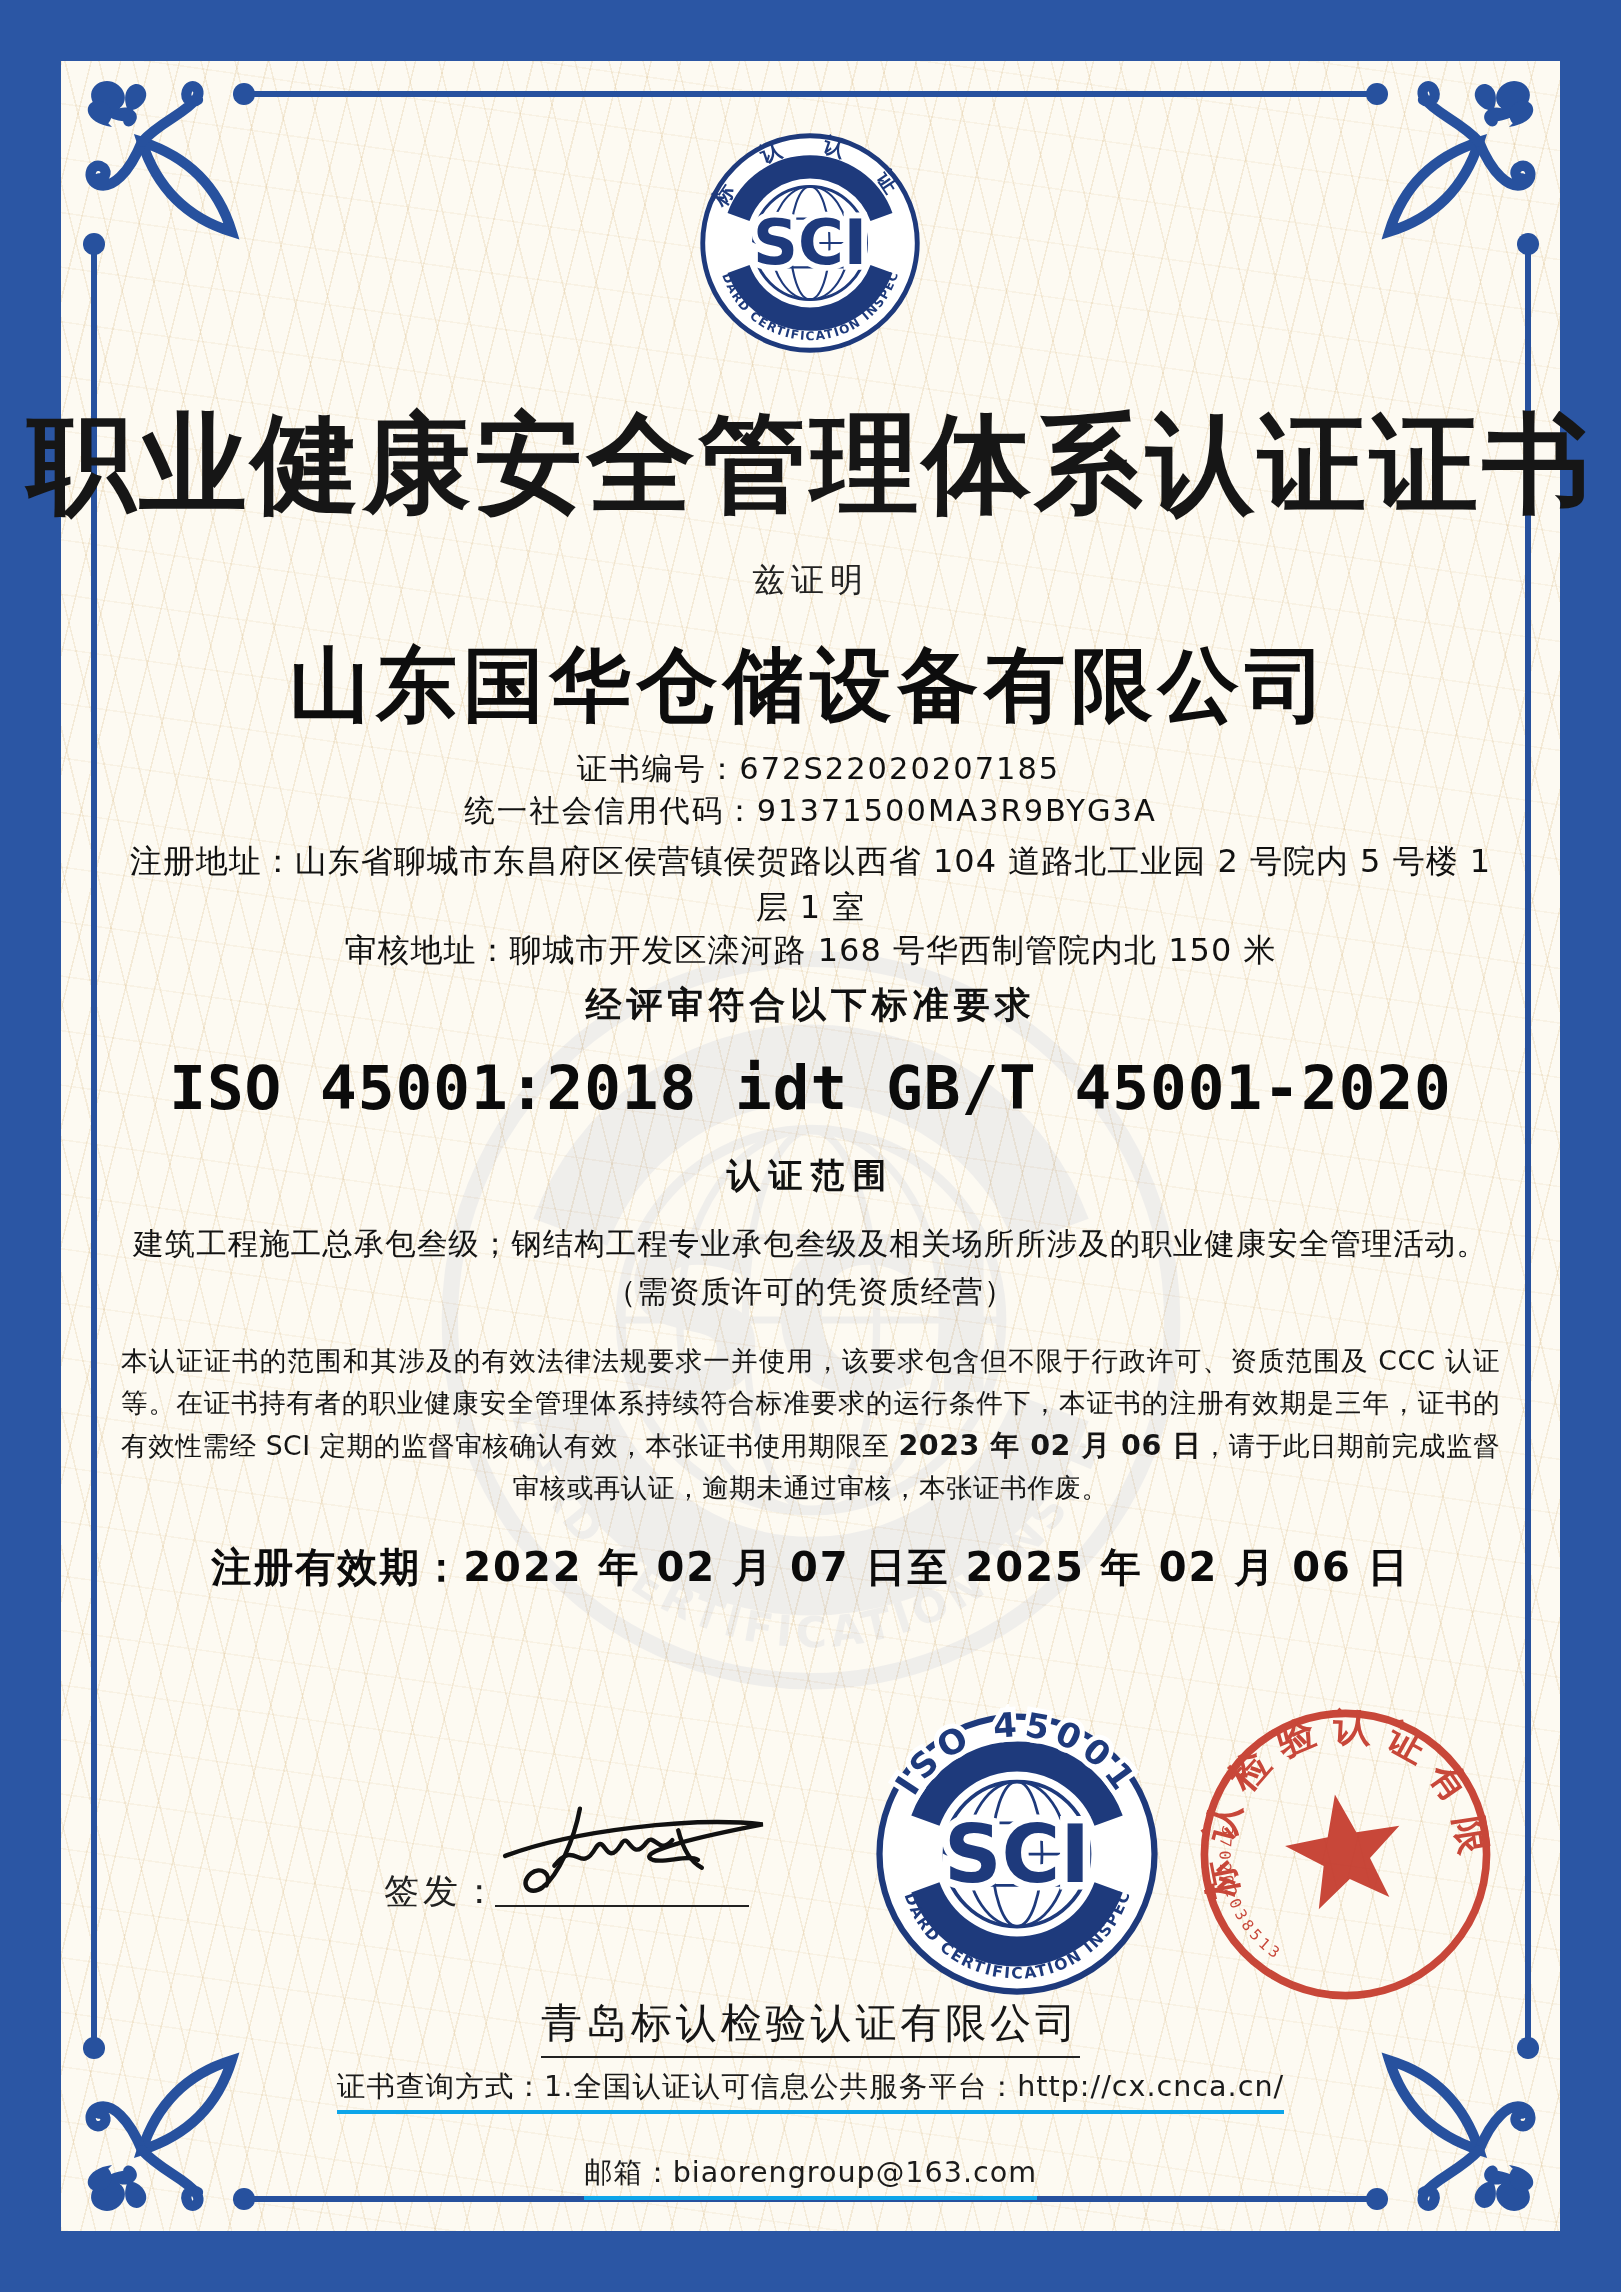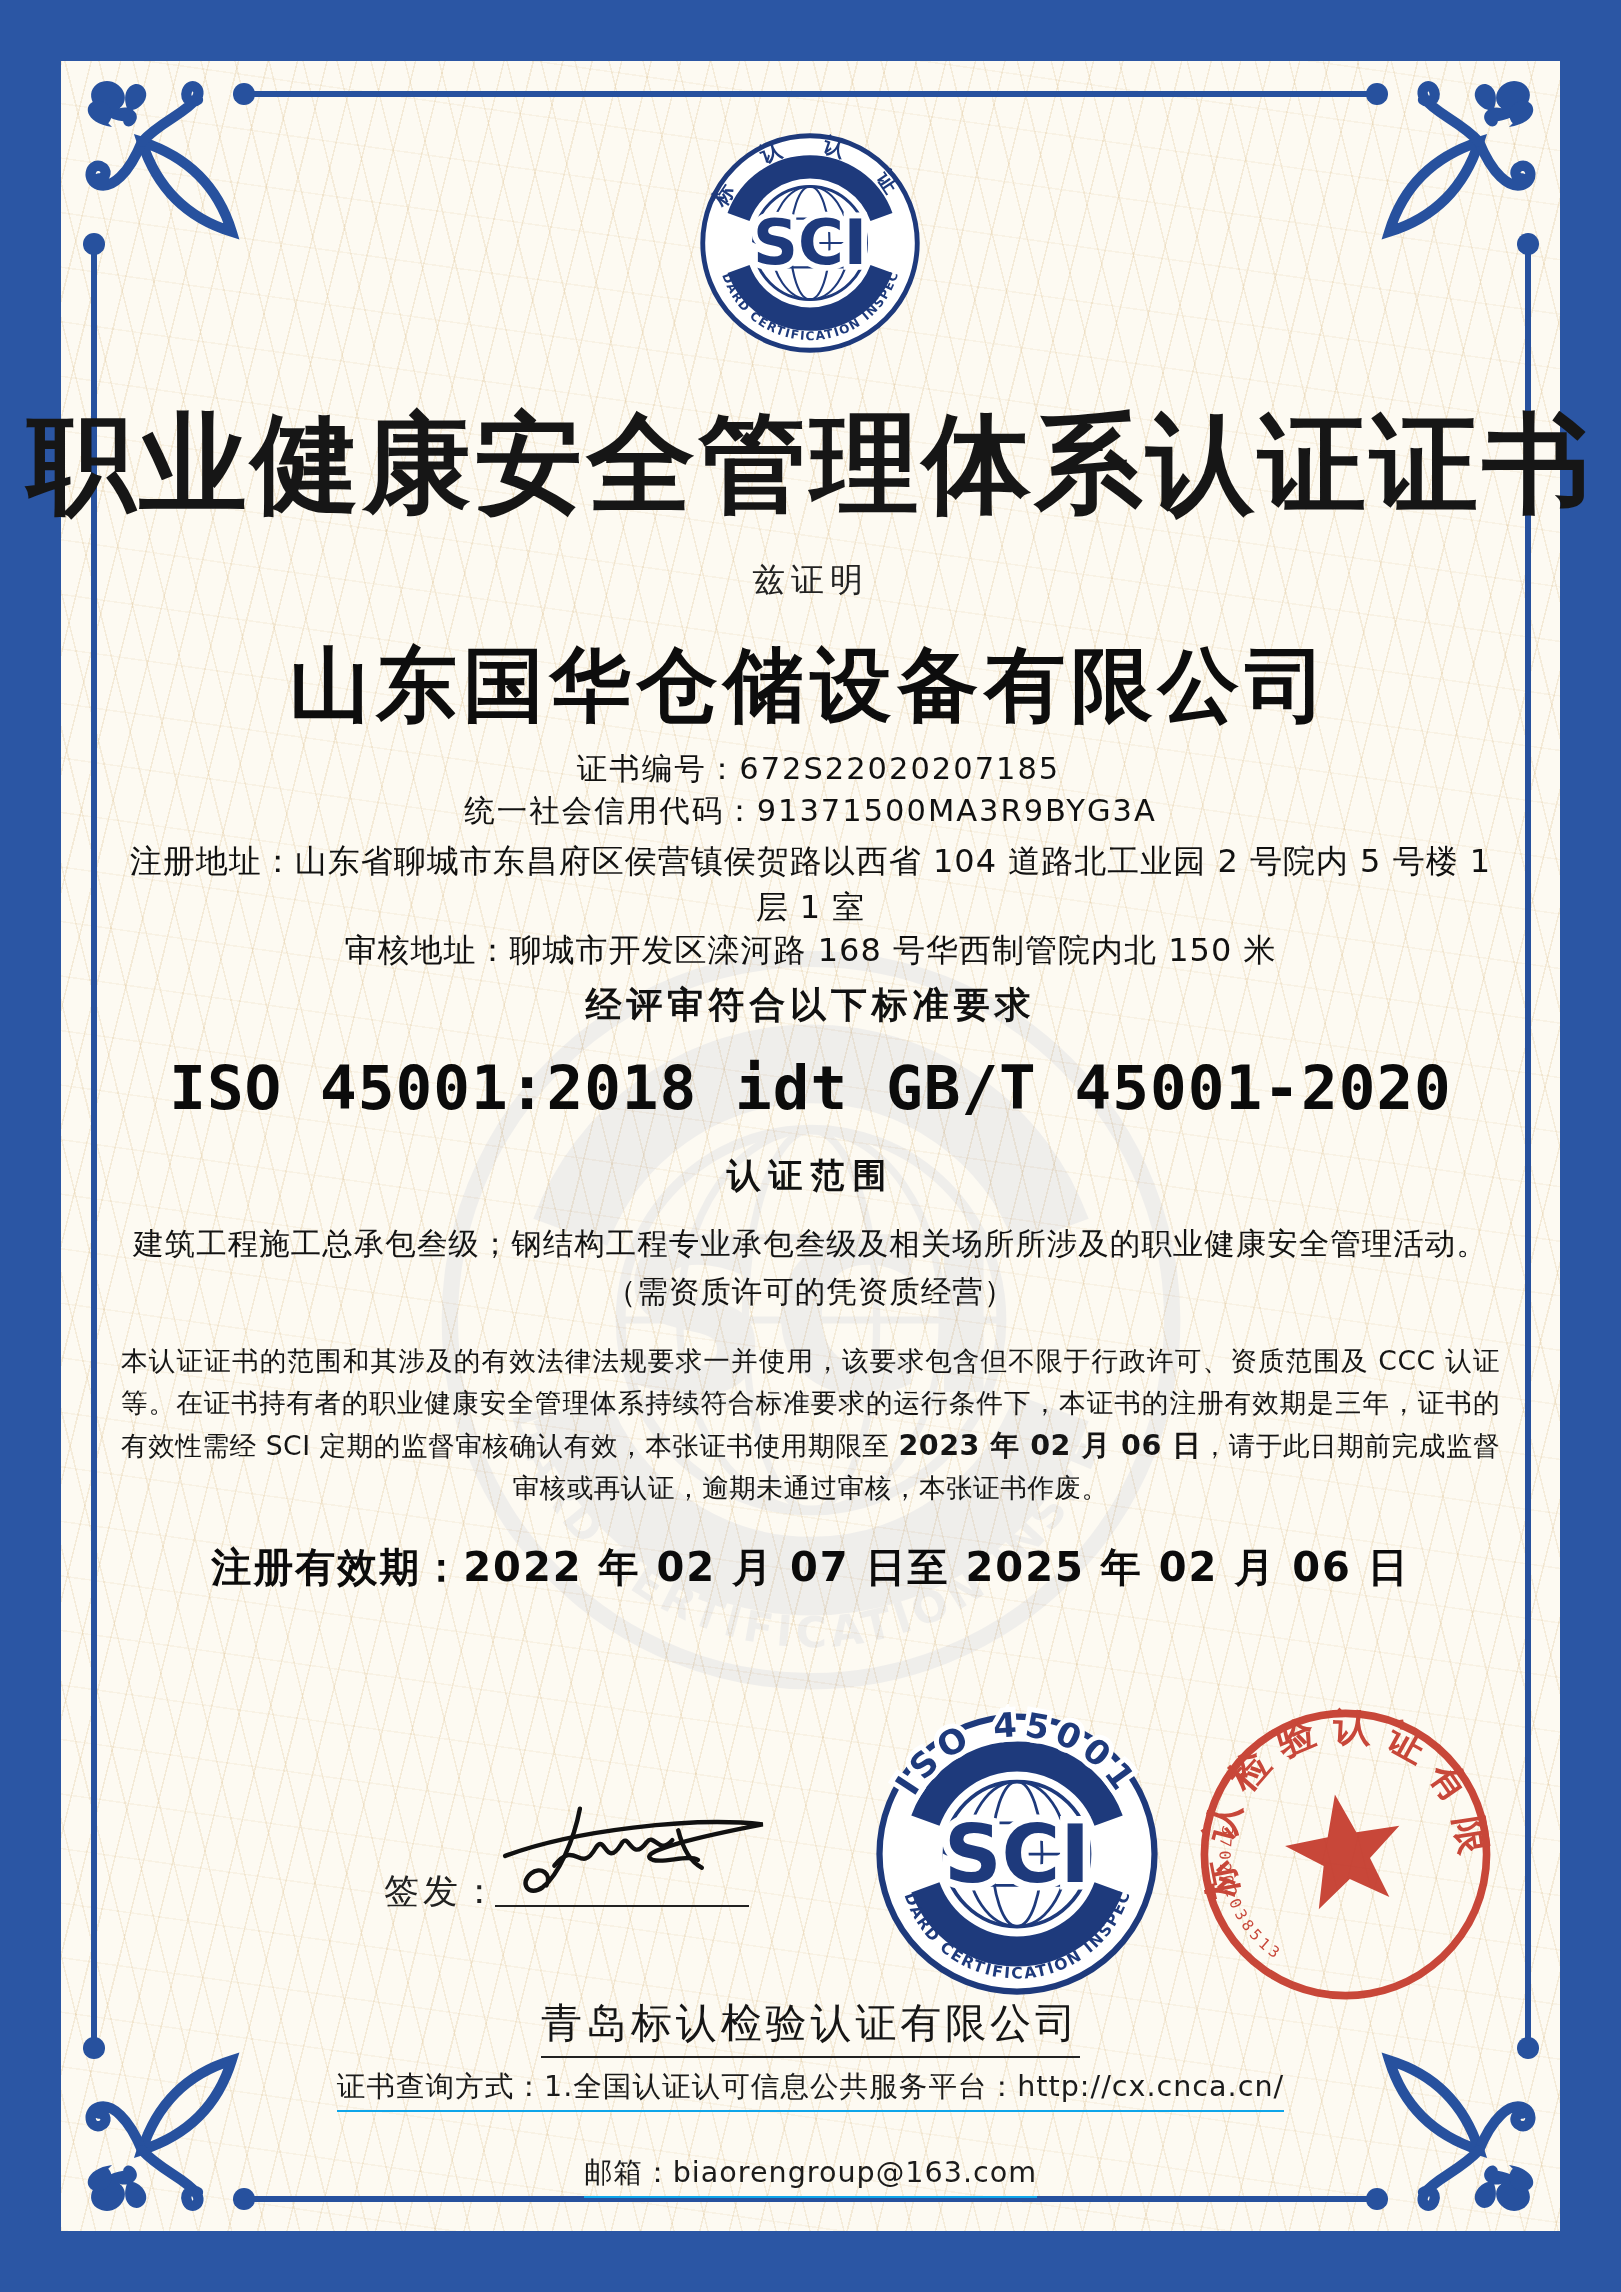--- a/index.html
+++ b/index.html
@@ -22,21 +22,21 @@
   .intro{font-size:36px;font-weight:600;color:#111;letter-spacing:4.9px;}
   .standard{font-family:"DejaVu Sans Mono","Liberation Mono",monospace;font-size:61px;font-weight:700;color:#0b0b0b;white-space:nowrap;letter-spacing:1px;}
   .scopehead{font-size:34px;font-weight:800;color:#111;letter-spacing:7.9px;}
   .scope{font-size:30.5px;color:#131313;line-height:48px;letter-spacing:1px;}
   .legal{font-size:26.6px;color:#151515;line-height:42px;text-align:justify;text-align-last:center;letter-spacing:0.5px;}
   .legal b{font-size:28.6px;}
   .validity{font-size:40px;font-weight:800;color:#0b0b0b;letter-spacing:2px;}
   .sign-label{font-size:35px;color:#222;letter-spacing:3.9px;}
   .sign-line{position:absolute;height:2px;background:#222;}
   .issuer{font-size:41px;color:#161616;letter-spacing:3.9px;border-bottom:2px solid #222;padding-bottom:4.9px;display:inline-block;}
-  .query{font-size:28.6px;color:#1b1b1b;border-bottom:2px solid #0ea5e9;padding-bottom:3.9px;display:inline-block;letter-spacing:1px;}
+  .query{font-size:28.6px;color:#1b1b1b;border-bottom:4px solid #0ea5e9;padding-bottom:3.9px;display:inline-block;letter-spacing:1px;}
   .wm{opacity:.08;}
 </style>
 </head>
 <body>
 
 <div class="cert">
   <div class="paper"></div>
 
   <svg class="abs wm" style="left:417px;top:926px;" width="788" height="788" viewBox="0 0 240 240">
     <g stroke="#5a6aa0" fill="none">

